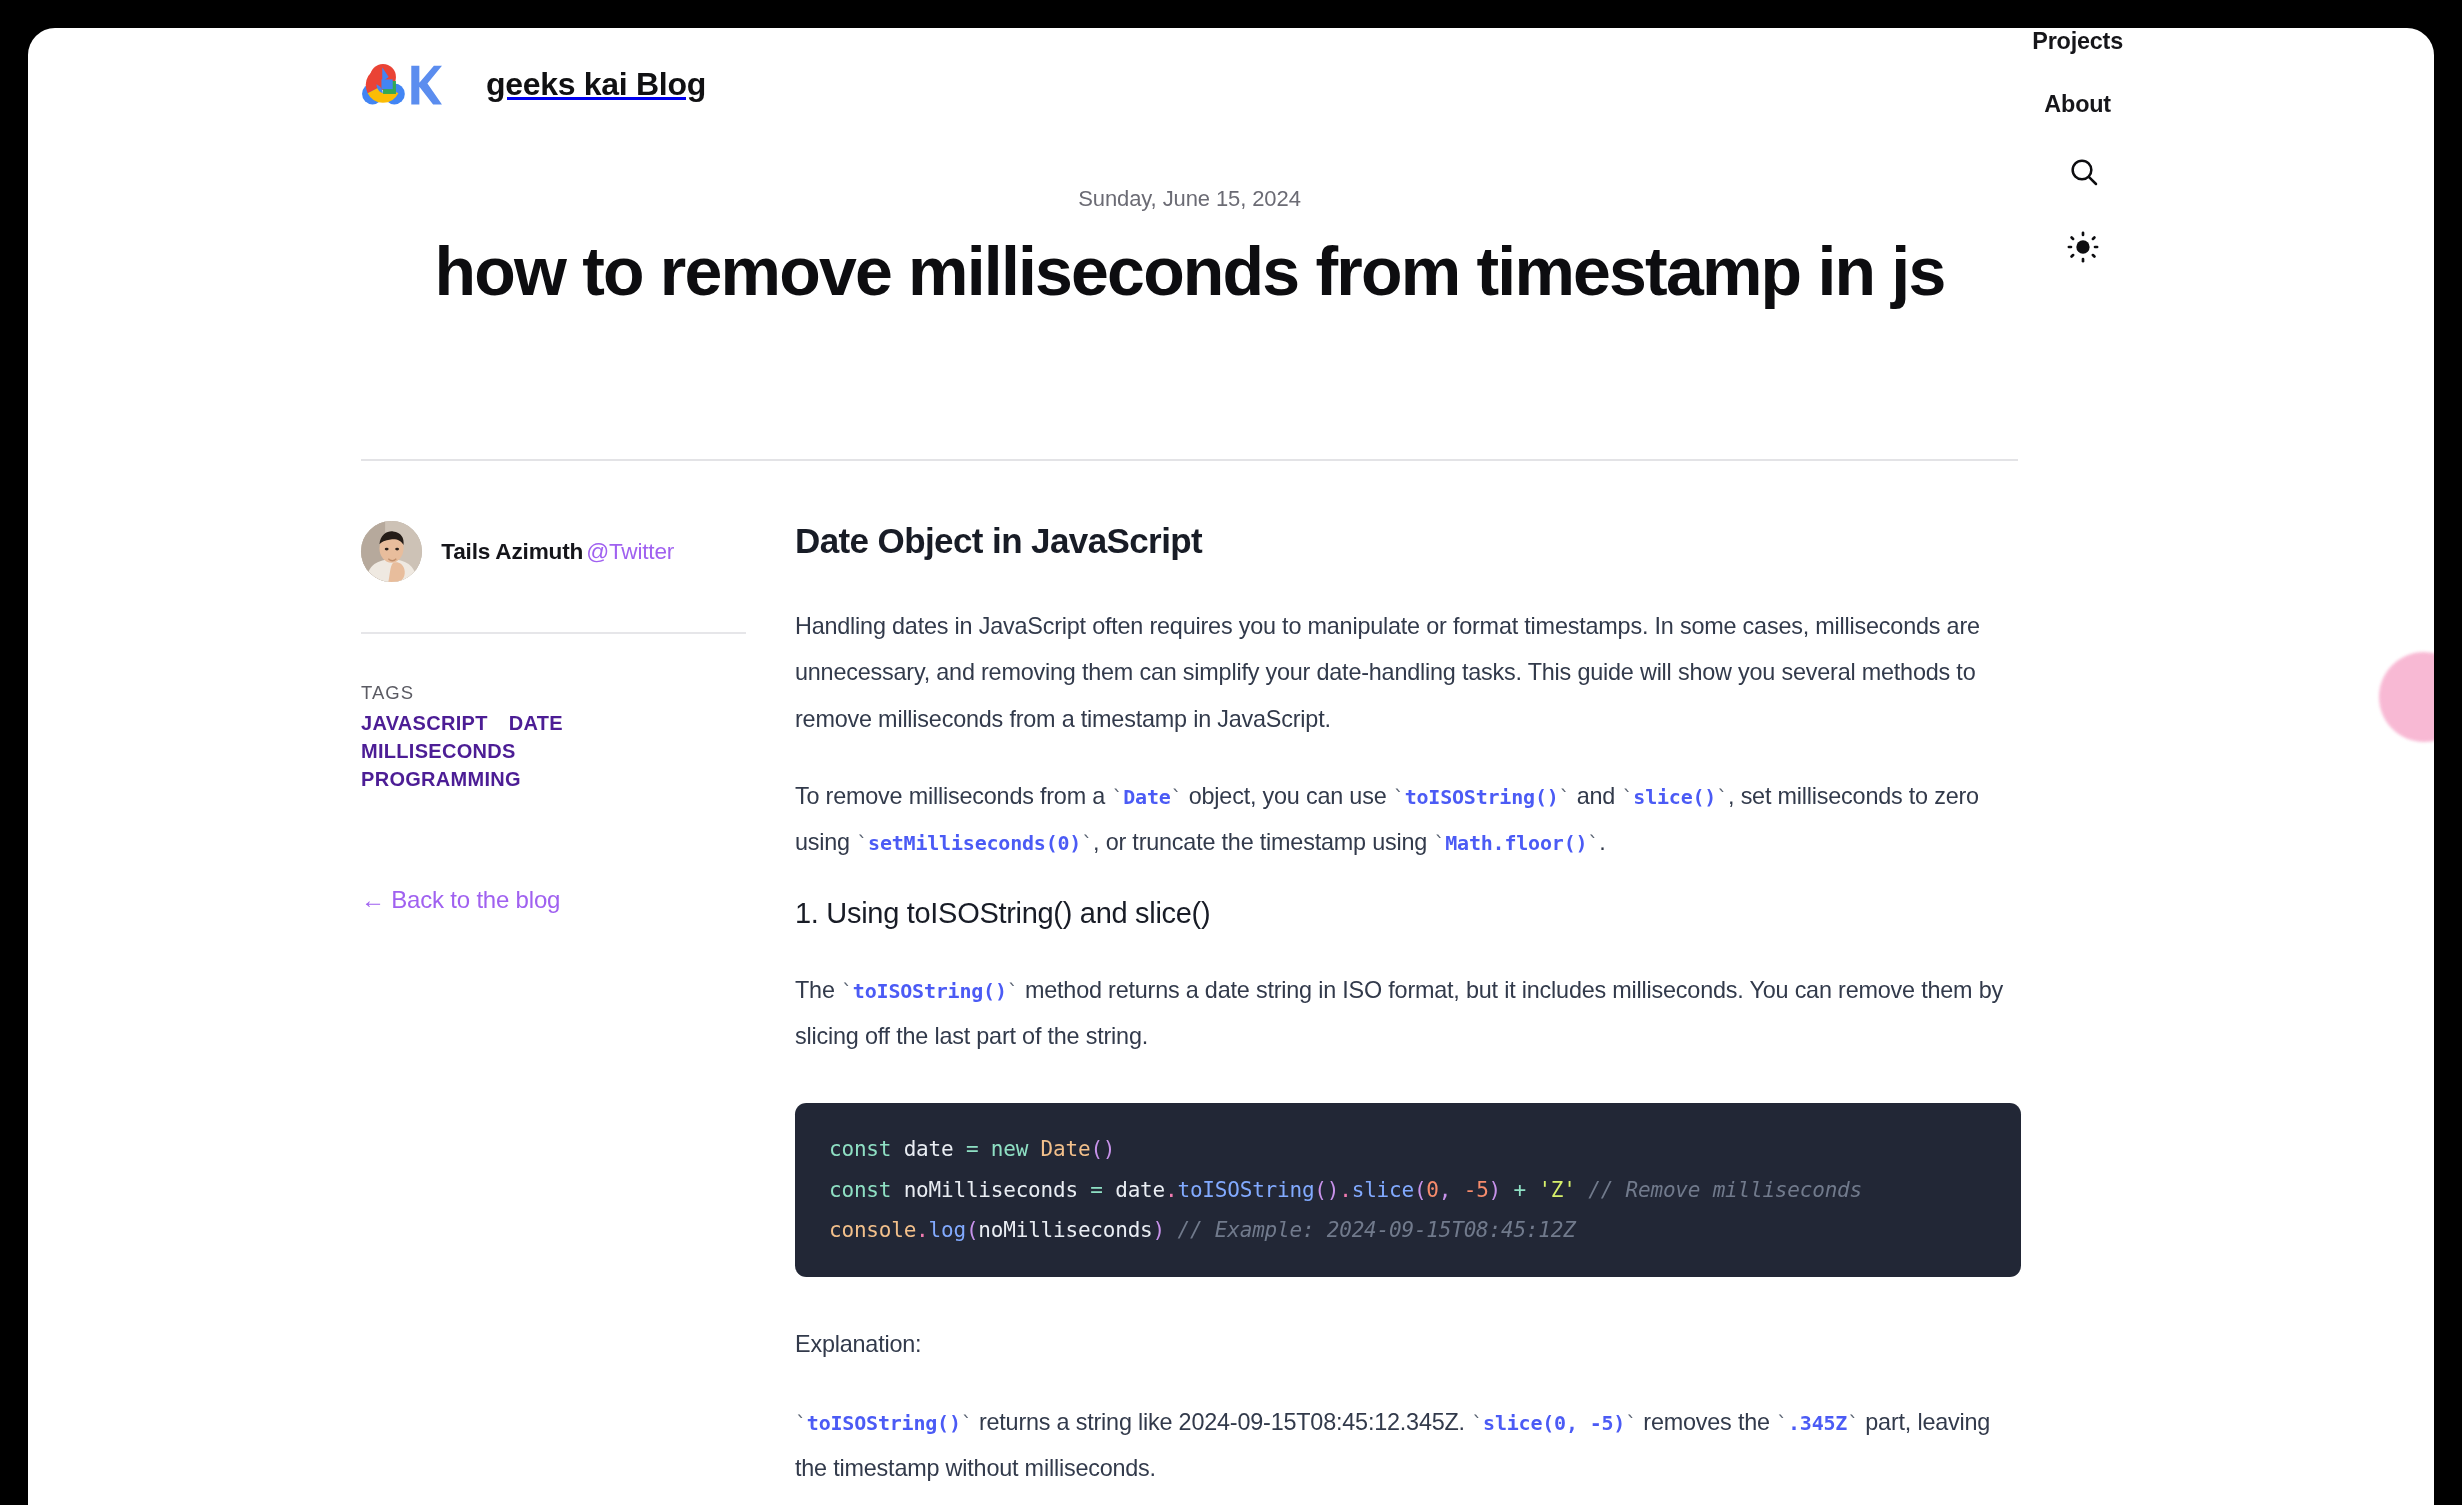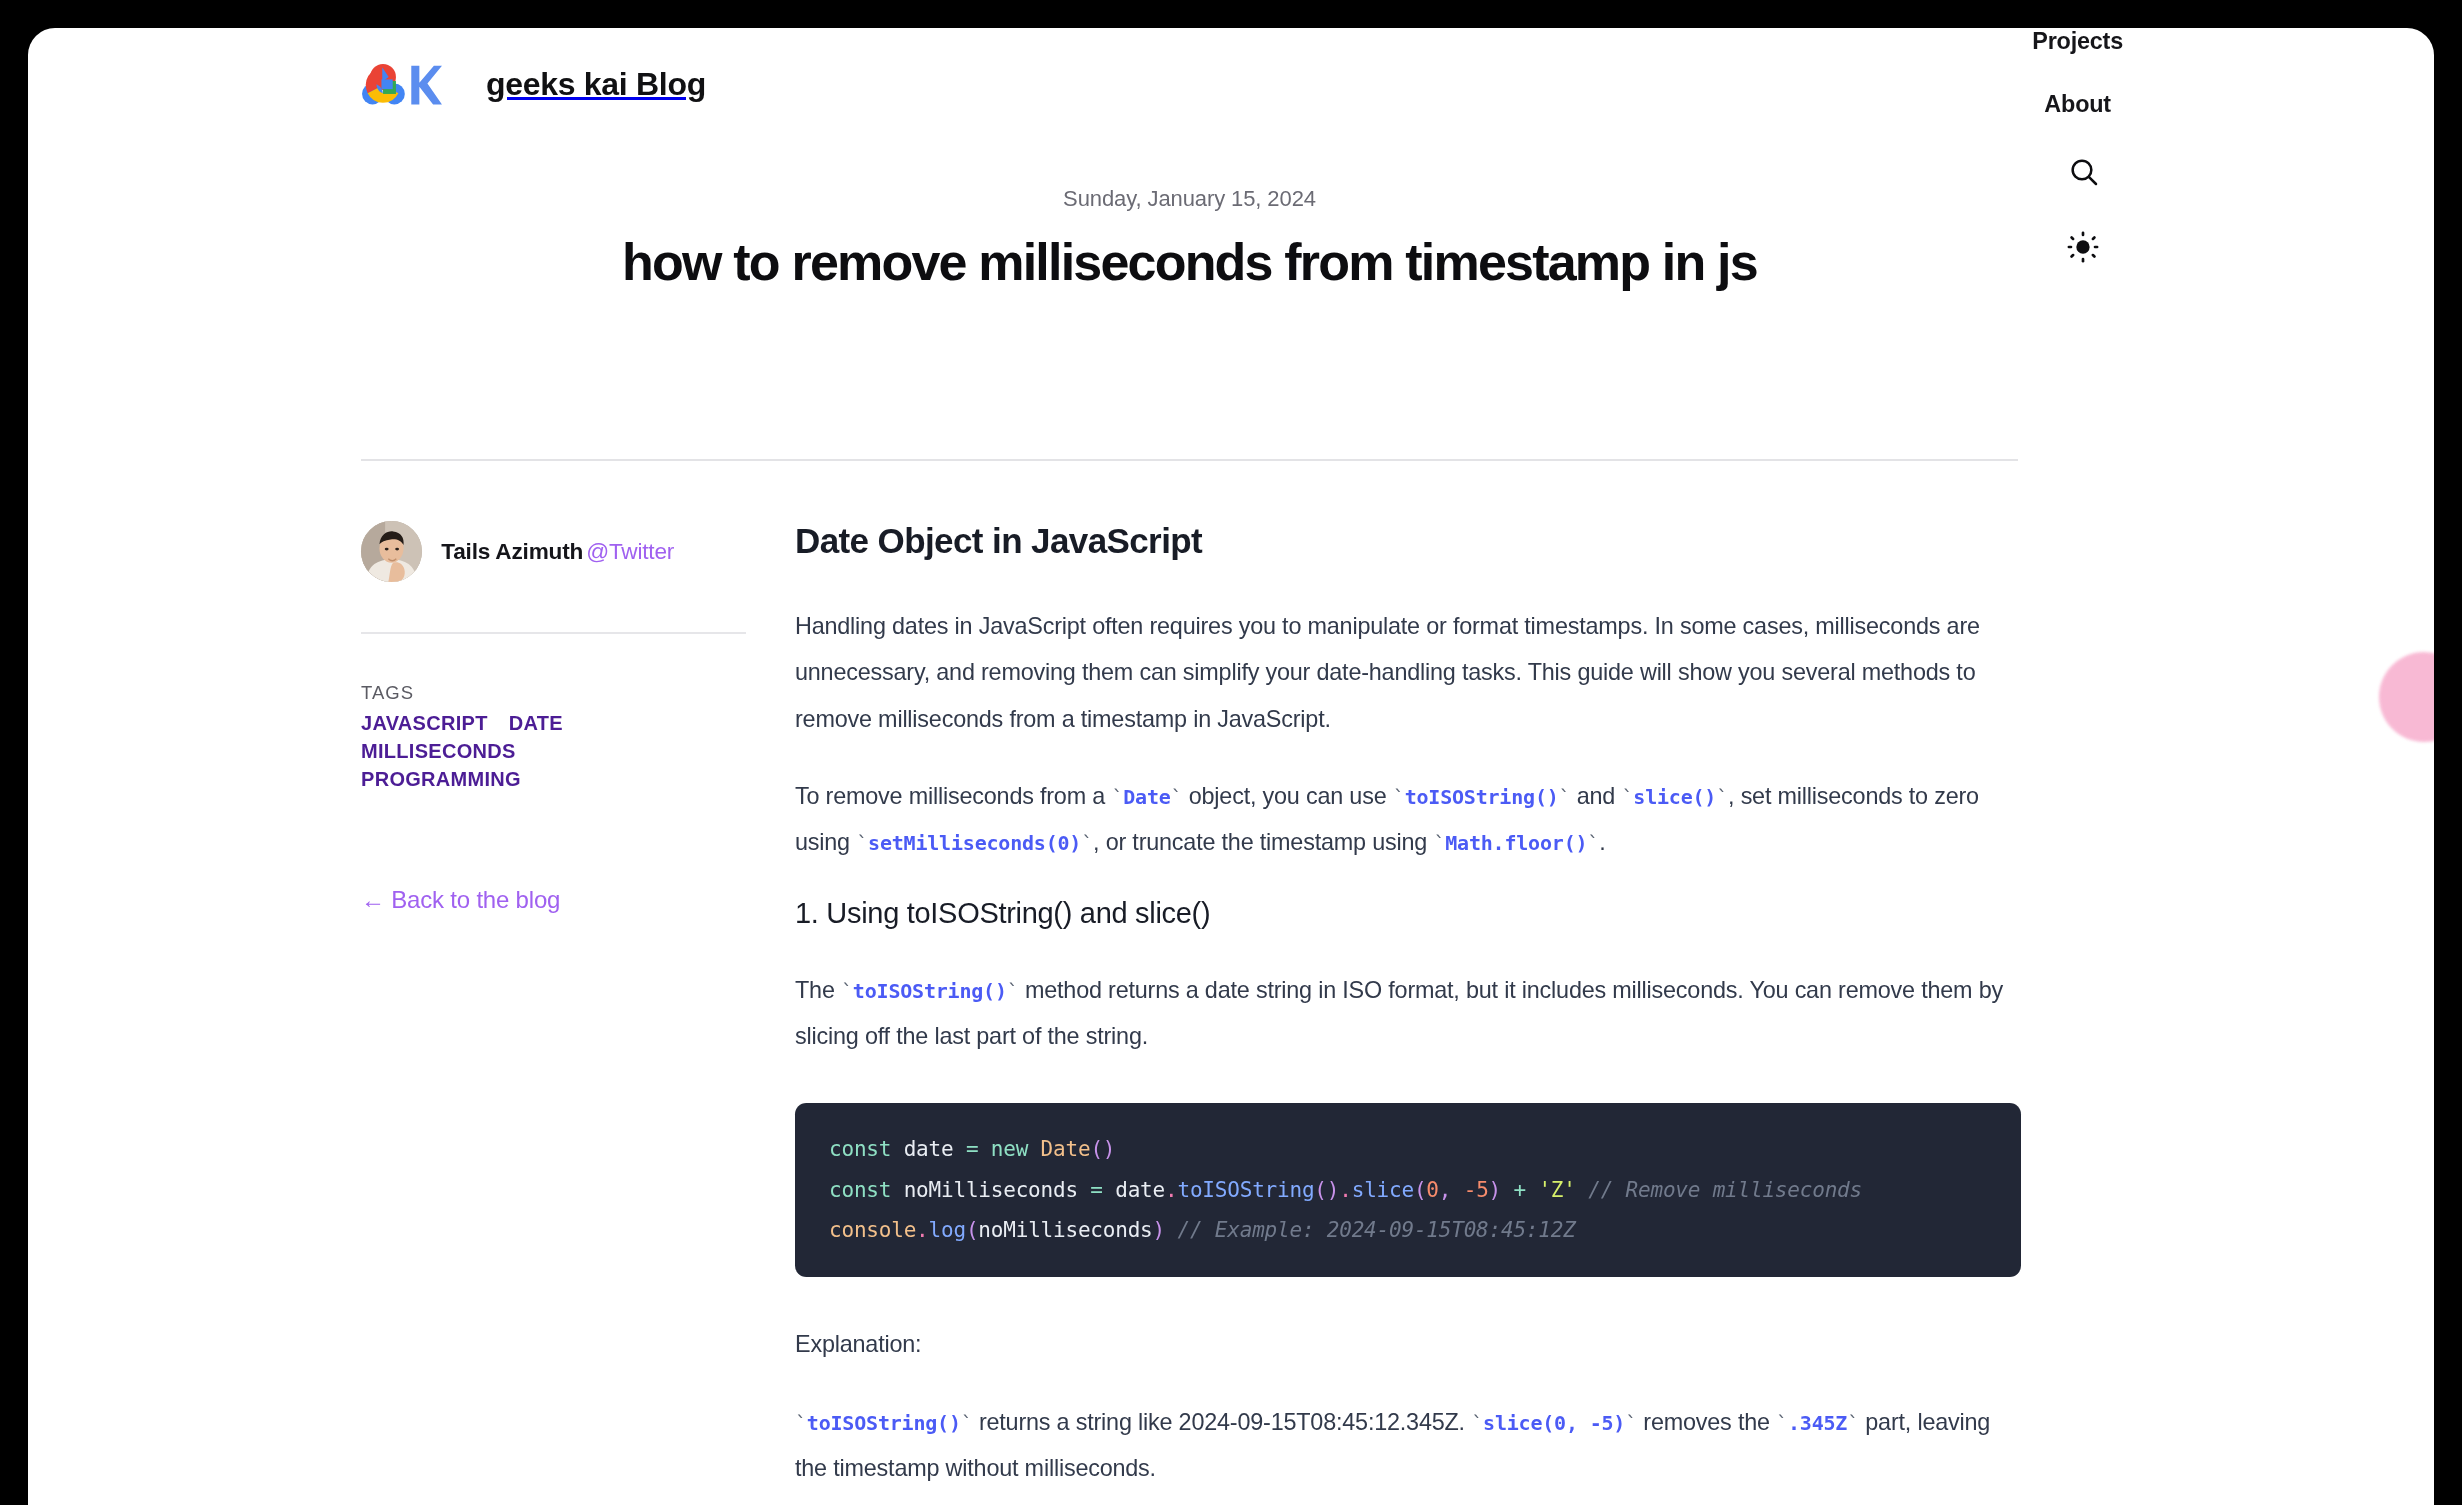--- a/index.html
+++ b/index.html
@@ -101,21 +101,21 @@
     width: 1657px;
     text-align: center;
   }
   .post-date {
     font-size: 22px;
     color: #6b6b74;
     letter-spacing: -0.1px;
   }
   .post-title {
     margin-top: 21px;
-    font-size: 52px;
+    font-size: 68px;
     line-height: 1.12;
     font-weight: 700;
     letter-spacing: -1.8px;
     color: #0d0d10;
   }
 
   .head-rule {
     position: absolute;
     left: 333px;
     top: 431px;
@@ -310,21 +310,21 @@
             <rect x="19" y="3.6" width="2" height="3.6" rx="1" transform="rotate(45 20 5.4)"></rect>
             <rect x="3" y="16.8" width="2" height="3.6" rx="1" transform="rotate(45 4 18.6)"></rect>
             <rect x="19" y="16.8" width="2" height="3.6" rx="1" transform="rotate(-45 20 18.6)"></rect>
           </svg>
         </span>
       </button>
     </nav>
   </header>
 
   <div class="post-head">
-    <div class="post-date">Sunday, January 15, 2024</div>
+    <div class="post-date">Sunday, June 15, 2024</div>
     <h1 class="post-title">how to remove milliseconds from timestamp in js</h1>
   </div>
   <div class="head-rule"></div>
 
   <div class="content-wrap">
 
     <aside class="post-aside">
 
       <div class="author-row">
         <div class="avatar">

